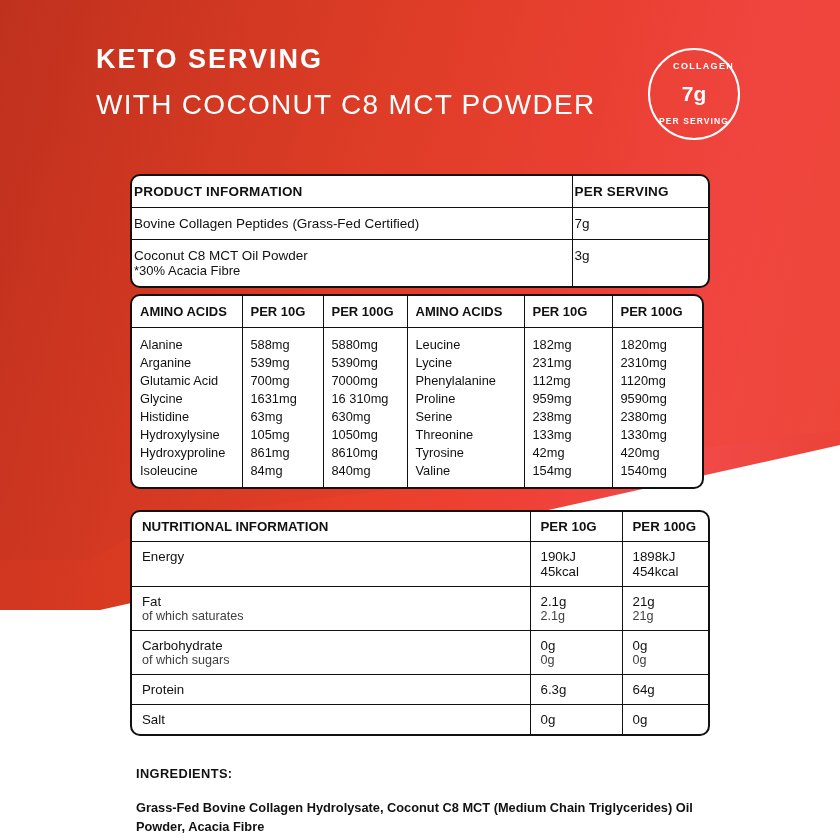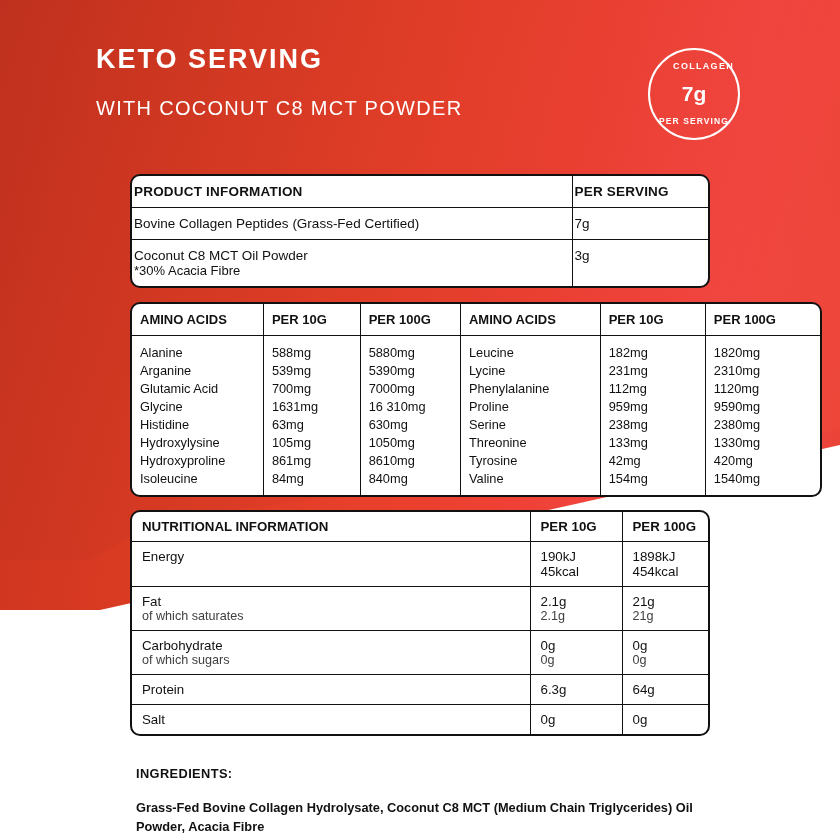--- a/index.html
+++ b/index.html
@@ -34,23 +34,23 @@
 
   .header { position: absolute; top: 44px; left: 96px; z-index: 5; }
   .title {
     color: #ffffff;
     font-size: 27px;
     letter-spacing: 2.0px;
     font-weight: bold;
   }
   .subtitle {
     color: #ffffff;
-    font-size: 20px;
+    font-size: 28px;
     letter-spacing: 1.3px;
-    margin-top: 22px;
+    margin-top: 14px;
     font-weight: normal;
   }
 
   
   .badge {
     position: absolute;
     top: 48px; left: 648px;
     width: 92px; height: 92px;
     border-radius: 50%;
     border: 2px solid #ffffff;
@@ -102,21 +102,21 @@
   #product-panel { top: 174px; left: 130px; width: 580px; }
   #product-panel table td { font-size: 13.5px; color: #111; padding: 8px 2px; }
   #product-panel .hdr td { font-weight: bold; font-size: 13.5px; letter-spacing: 0.2px; }
   #product-panel .rowline { border-top: 1.5px solid #111; }
   #product-panel .vline { border-left: 1.5px solid #111; }
   .col-a { width: 440px; }
   .small-note { font-size: 13px; color: #111; }
   .light-paren { font-weight: normal; }
 
   
-  #amino-panel { top: 302px; left: 130px; width: 692px; }
+  #amino-panel { top: 294px; left: 130px; width: 574px; }
   #amino-panel table { table-layout: fixed; }
   #amino-panel th { font-size: 13px; font-weight: bold; padding: 8px 8px; color: #111; }
   #amino-panel td { font-size: 12.8px; padding: 1.5px 8px; color: #111; }
   #amino-panel .head-row th { border-bottom: 1.5px solid #111; }
   #amino-panel .v { border-left: 1.5px solid #111; }
   #amino-panel tbody tr:first-child td { padding-top: 9px; }
   #amino-panel tbody tr:last-child td { padding-bottom: 9px; }
 
   
   #nutri-panel { top: 510px; left: 130px; width: 580px; }

